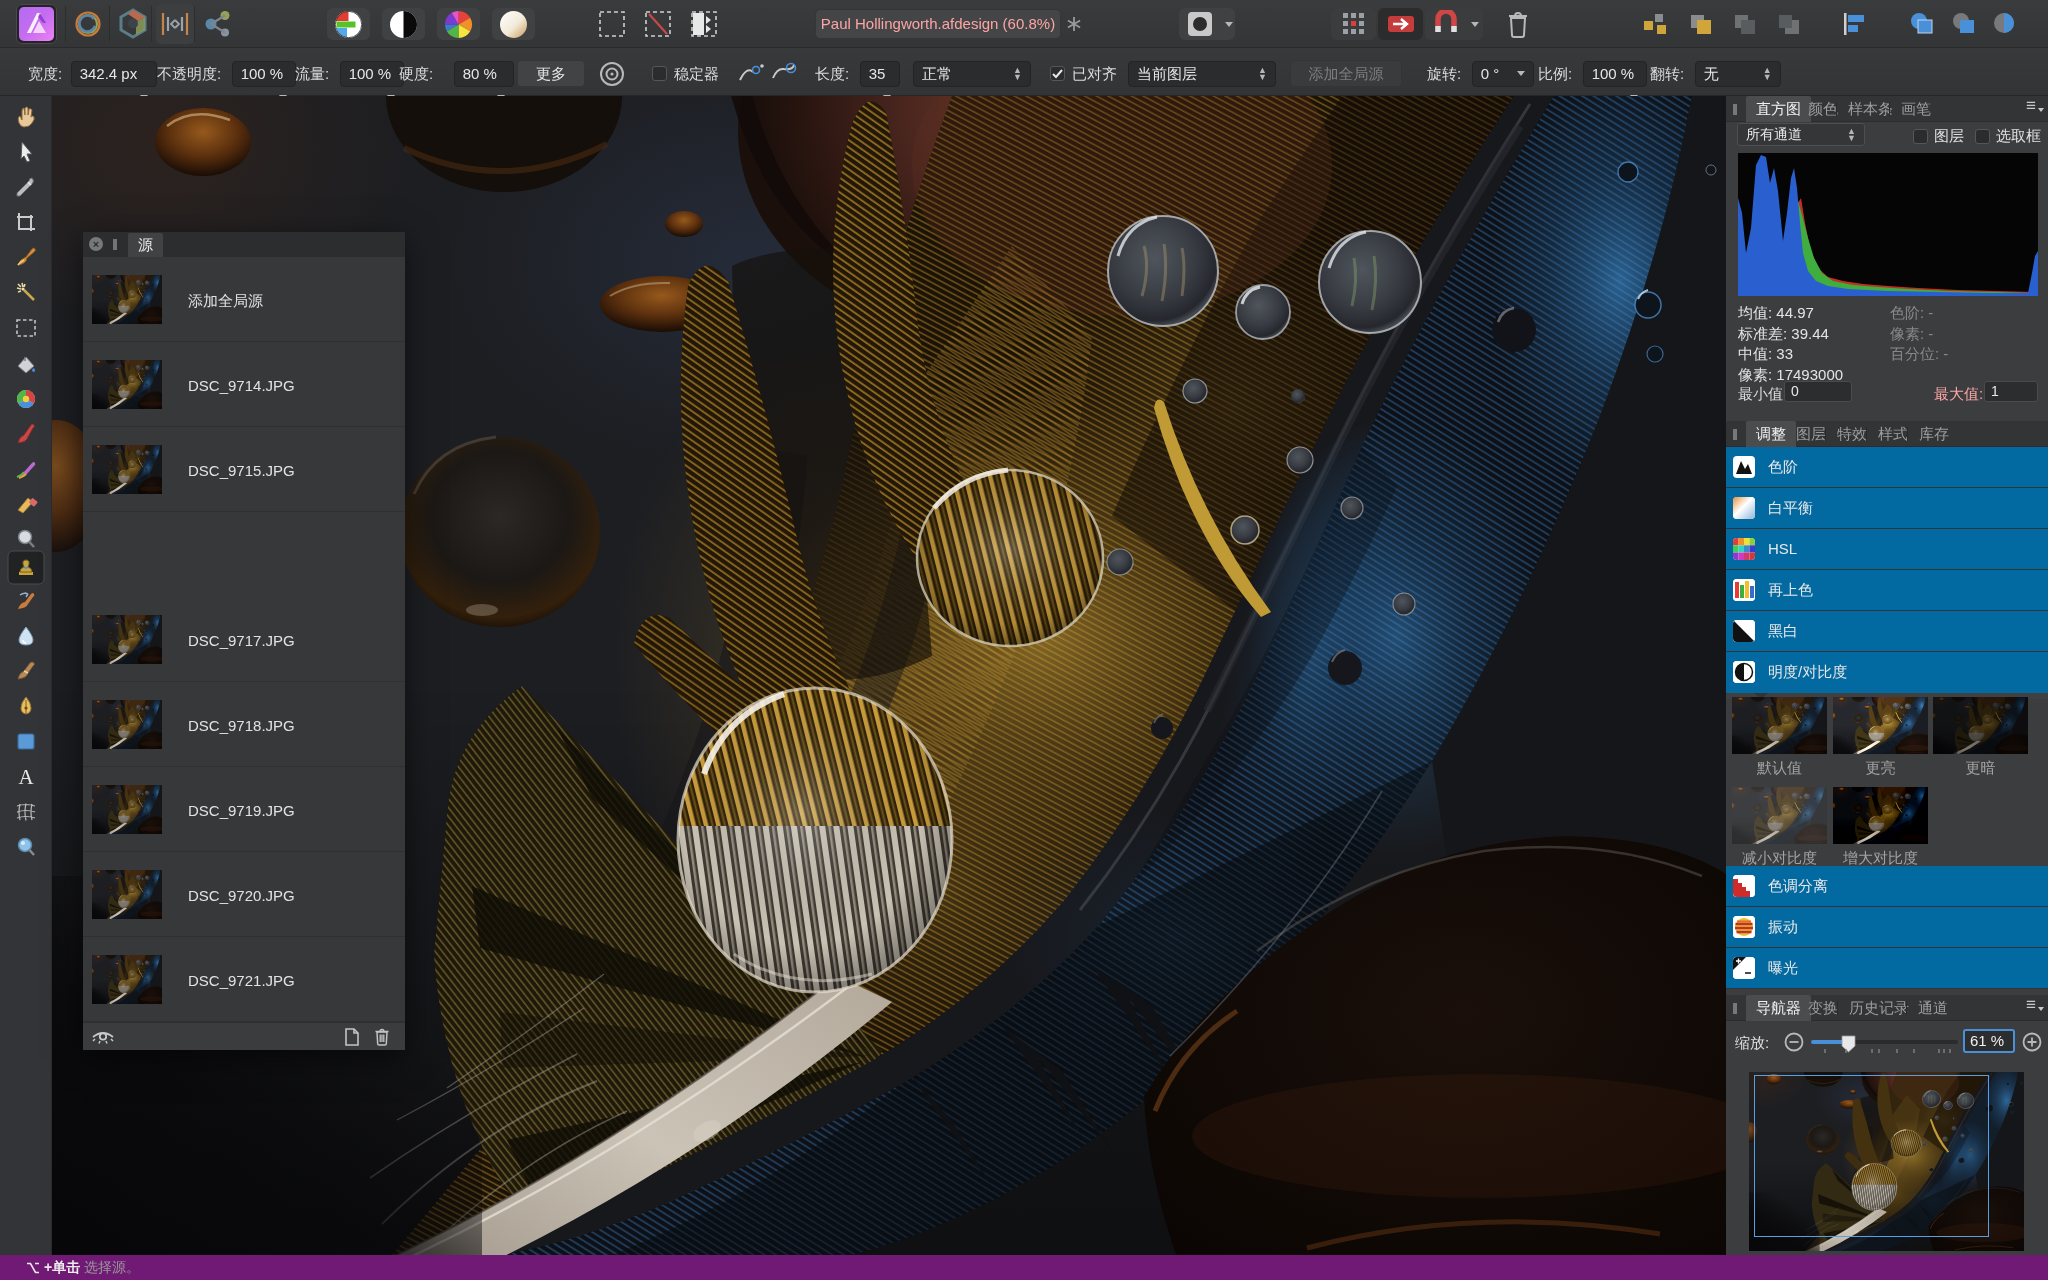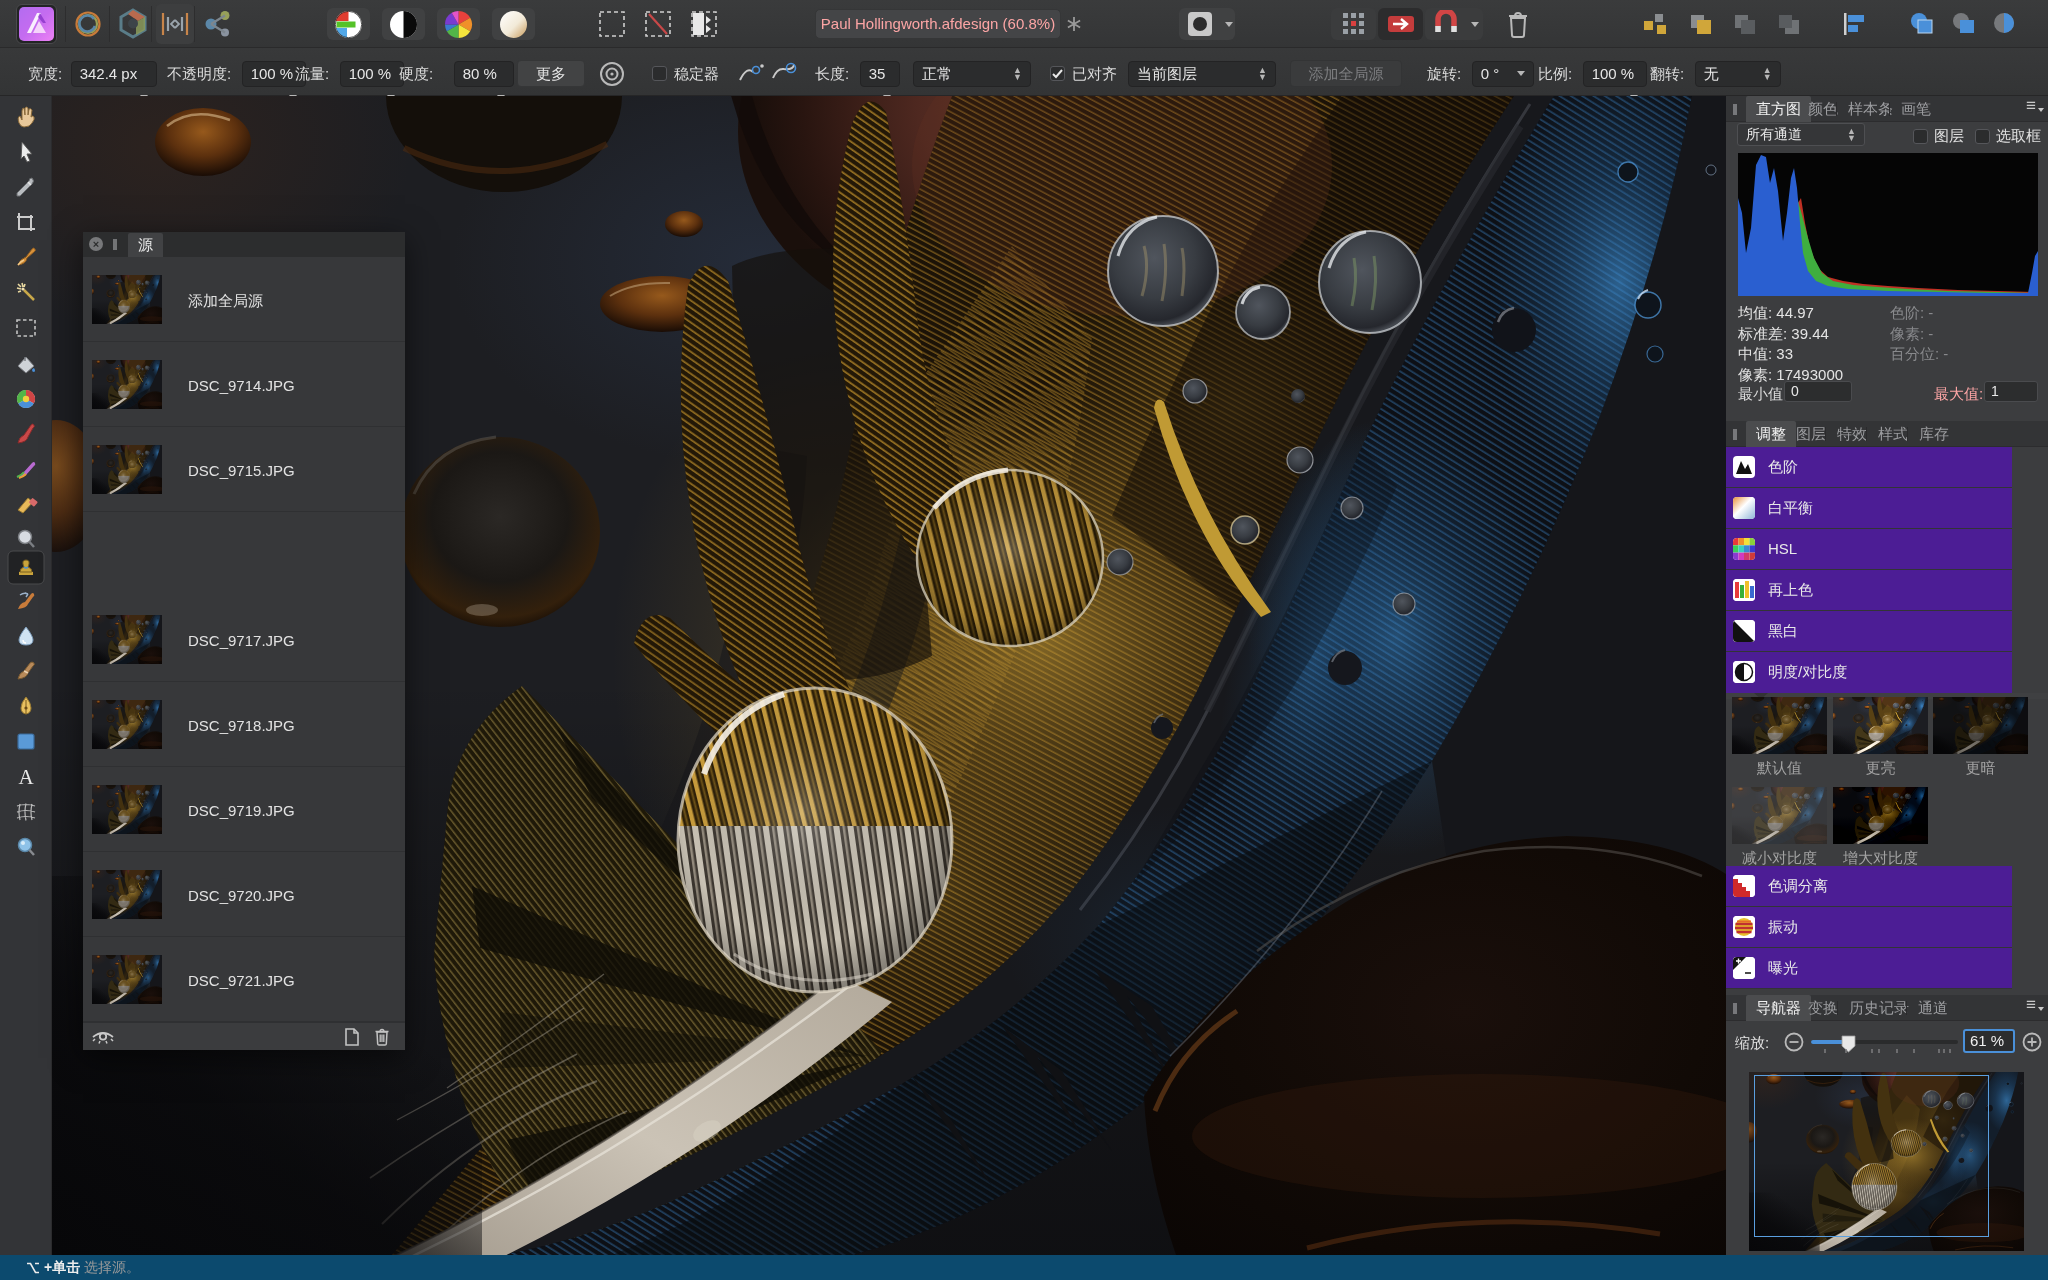--- a/index.html
+++ b/index.html
@@ -1,37 +1,37 @@
 <!DOCTYPE html>
 <html><head><meta charset="utf-8">
 <style>
 *{margin:0;padding:0;box-sizing:border-box}
 html,body{width:2048px;height:1280px;overflow:hidden;background:#2a2a2c;font-family:"Liberation Sans",sans-serif;-webkit-font-smoothing:antialiased}
 #root{position:relative;width:2048px;height:1280px}
 .abs{position:absolute}
 #bar1{left:0;top:0;width:2048px;height:48px;background:linear-gradient(#3a3b3c,#343536);border-bottom:1px solid #2a2a2b}
 #bar2{left:0;top:48px;width:2048px;height:48px;background:linear-gradient(#38393a,#333435);border-bottom:1px solid #262627}
 #tools{left:0;top:96px;width:52px;height:1159px;background:#333437;border-right:1px solid #2b2b2d}
-#statusbar{left:0;top:1255px;width:2048px;height:25px;background:#0c4a6e;color:#b8b8b8;font-size:14px;line-height:25px}
+#statusbar{left:0;top:1255px;width:2048px;height:25px;background:#701a75;color:#b8b8b8;font-size:14px;line-height:25px}
 #statusbar b{color:#ececec;font-weight:bold}
 #canvas{left:52px;top:96px;width:1674px;height:1159px;background:#17181c;overflow:hidden}
 #rightpanel{left:1726px;top:96px;width:322px;height:1184px;background:#3c3d3f}
 #srcpanel{left:83px;top:232px;width:322px;height:818px;background:#37383a;box-shadow:0 8px 30px rgba(0,0,0,.55)}
 .fld{display:inline-block;background:#2b2c2d;border:1px solid #232324;border-radius:4px;color:#e6e6e6;font-size:15px;height:26px;line-height:24px;padding:0 8px;vertical-align:middle}
 .lbl{color:#dcdcdc;font-size:15px;vertical-align:middle}
 .caret{display:inline-block;width:0;height:0;border-left:4.5px solid transparent;border-right:4.5px solid transparent;border-top:5px solid #b7b7b7;vertical-align:middle;margin-left:7px}
 .stepper{display:inline-block;vertical-align:middle;margin-left:7px;color:#b7b7b7;font-size:9px;line-height:7px}
 .tbtn{position:absolute;top:8px;height:32px;background:#404142;border-radius:6px}
 .chk{display:inline-block;width:15px;height:15px;background:#2b2c2d;border:1px solid #55565a;border-radius:3px;vertical-align:middle}
 .tabbar{position:absolute;left:0;width:322px;height:26px;background:#333436;border-bottom:1px solid #2c2c2e;color:#9c9da0;font-size:15px}
 .tab{position:absolute;top:0;height:26px;line-height:26px;padding:0 10px}
 .tab.act{background:#4b4c4e;color:#f0f0f0;border-radius:2px 2px 0 0}
 .tsep{position:absolute;top:6px;width:1px;height:14px;background:#2a2a2c}
 .grip{position:absolute;left:7px;top:8px;width:3px;height:11px;border-left:2px solid #77787b;border-right:2px solid #77787b}
-.adjrow{position:absolute;left:0;width:286px;height:41px;border-bottom:1px solid #333436;background:#4c1d95}
+.adjrow{position:absolute;left:0;width:322px;height:41px;border-bottom:1px solid #333436;background:#0369a1}
 .adjrow .ic{position:absolute;left:7px;top:9px;width:22px;height:22px;border-radius:4px;background:#fff;overflow:hidden}
 .adjrow .tx{position:absolute;left:42px;top:11px;color:#e8e8e8;font-size:15px}
 .pthumb{position:absolute;width:95px;height:57px;background:#222;overflow:hidden}
 .plabel{position:absolute;width:95px;text-align:center;color:#a3a3a3;font-size:15px}
 .srow{position:absolute;left:0;width:322px;height:85px;border-bottom:1px solid #2f3032}
 .srow .th{position:absolute;left:9px;top:18px;width:70px;height:49px;background:#111;overflow:hidden}
 .srow .nm{position:absolute;left:105px;top:35px;color:#e2e2e2;font-size:15px}
 </style></head>
 <body>
 <div id="root">
@@ -223,21 +223,21 @@
   </svg>
   <svg class="abs" style="left:1992px;top:11px" width="28" height="26" viewBox="0 0 28 26">
     <circle cx="12" cy="12" r="10" fill="#77797c"></circle>
         <path d="M12 2 A10 10 0 0 1 12 22 L12 12 Z" fill="#4a90d9"></path>
   </svg>
 </div>
 
 <div id="bar2" class="abs">
   <div class="abs" style="left:28px;top:12px;line-height:26px"><span class="lbl">宽度:</span>
     <span class="fld" style="width:86px;margin-left:4px">342.4 px<span class="caret" style="float:right;margin-top:9px"></span></span></div>
-  <div class="abs" style="left:167px;top:12px;line-height:26px"><span class="lbl">不透明度:</span>
+  <div class="abs" style="left:157px;top:12px;line-height:26px"><span class="lbl">不透明度:</span>
     <span class="fld" style="width:64px;margin-left:6px">100 %<span class="caret" style="float:right;margin-top:9px"></span></span></div>
   <div class="abs" style="left:295px;top:12px;line-height:26px"><span class="lbl">流量:</span>
     <span class="fld" style="width:64px;margin-left:6px">100 %<span class="caret" style="float:right;margin-top:9px"></span></span></div>
   <div class="abs" style="left:399px;top:12px;line-height:26px"><span class="lbl">硬度:</span>
     <span class="fld" style="width:60px;margin-left:16px">80 %<span class="caret" style="float:right;margin-top:9px"></span></span></div>
   <div class="abs" style="left:517px;top:12px;width:68px;height:27px;background:#424344;border:1px solid #353637;border-radius:4px;color:#e6e6e6;font-size:15px;text-align:center;line-height:25px">更多</div>
   <svg class="abs" style="left:597px;top:11px" width="30" height="30" viewBox="0 0 30 30">
     <circle cx="15" cy="15" r="11" fill="none" stroke="#b9b9b9" stroke-width="2"></circle>
     <circle cx="15" cy="15" r="5.5" fill="none" stroke="#b9b9b9" stroke-width="2"></circle>
     <circle cx="15" cy="15" r="1.6" fill="#b9b9b9"></circle>

